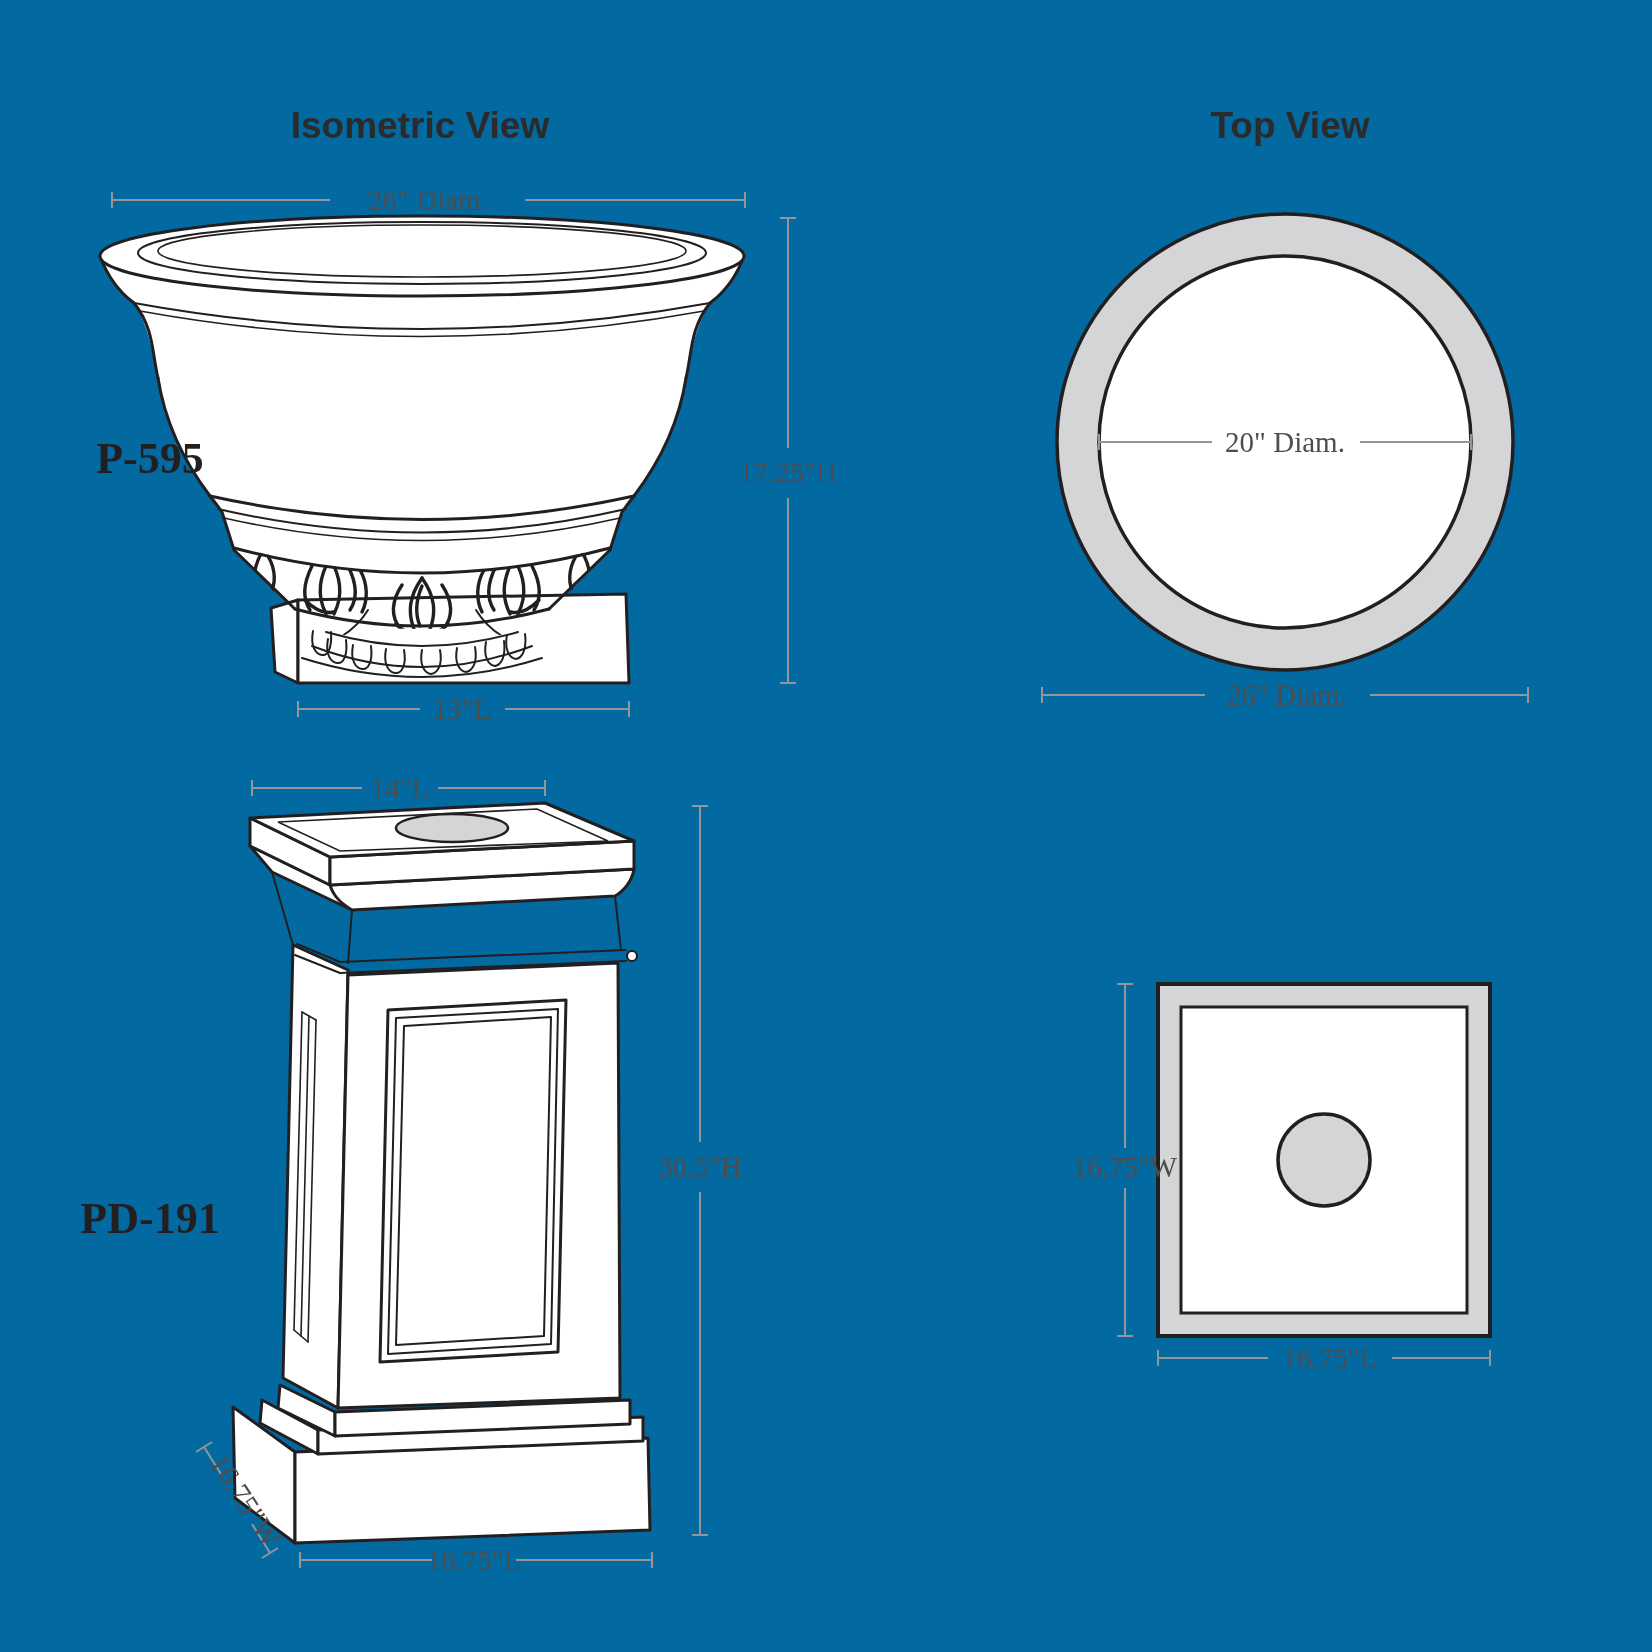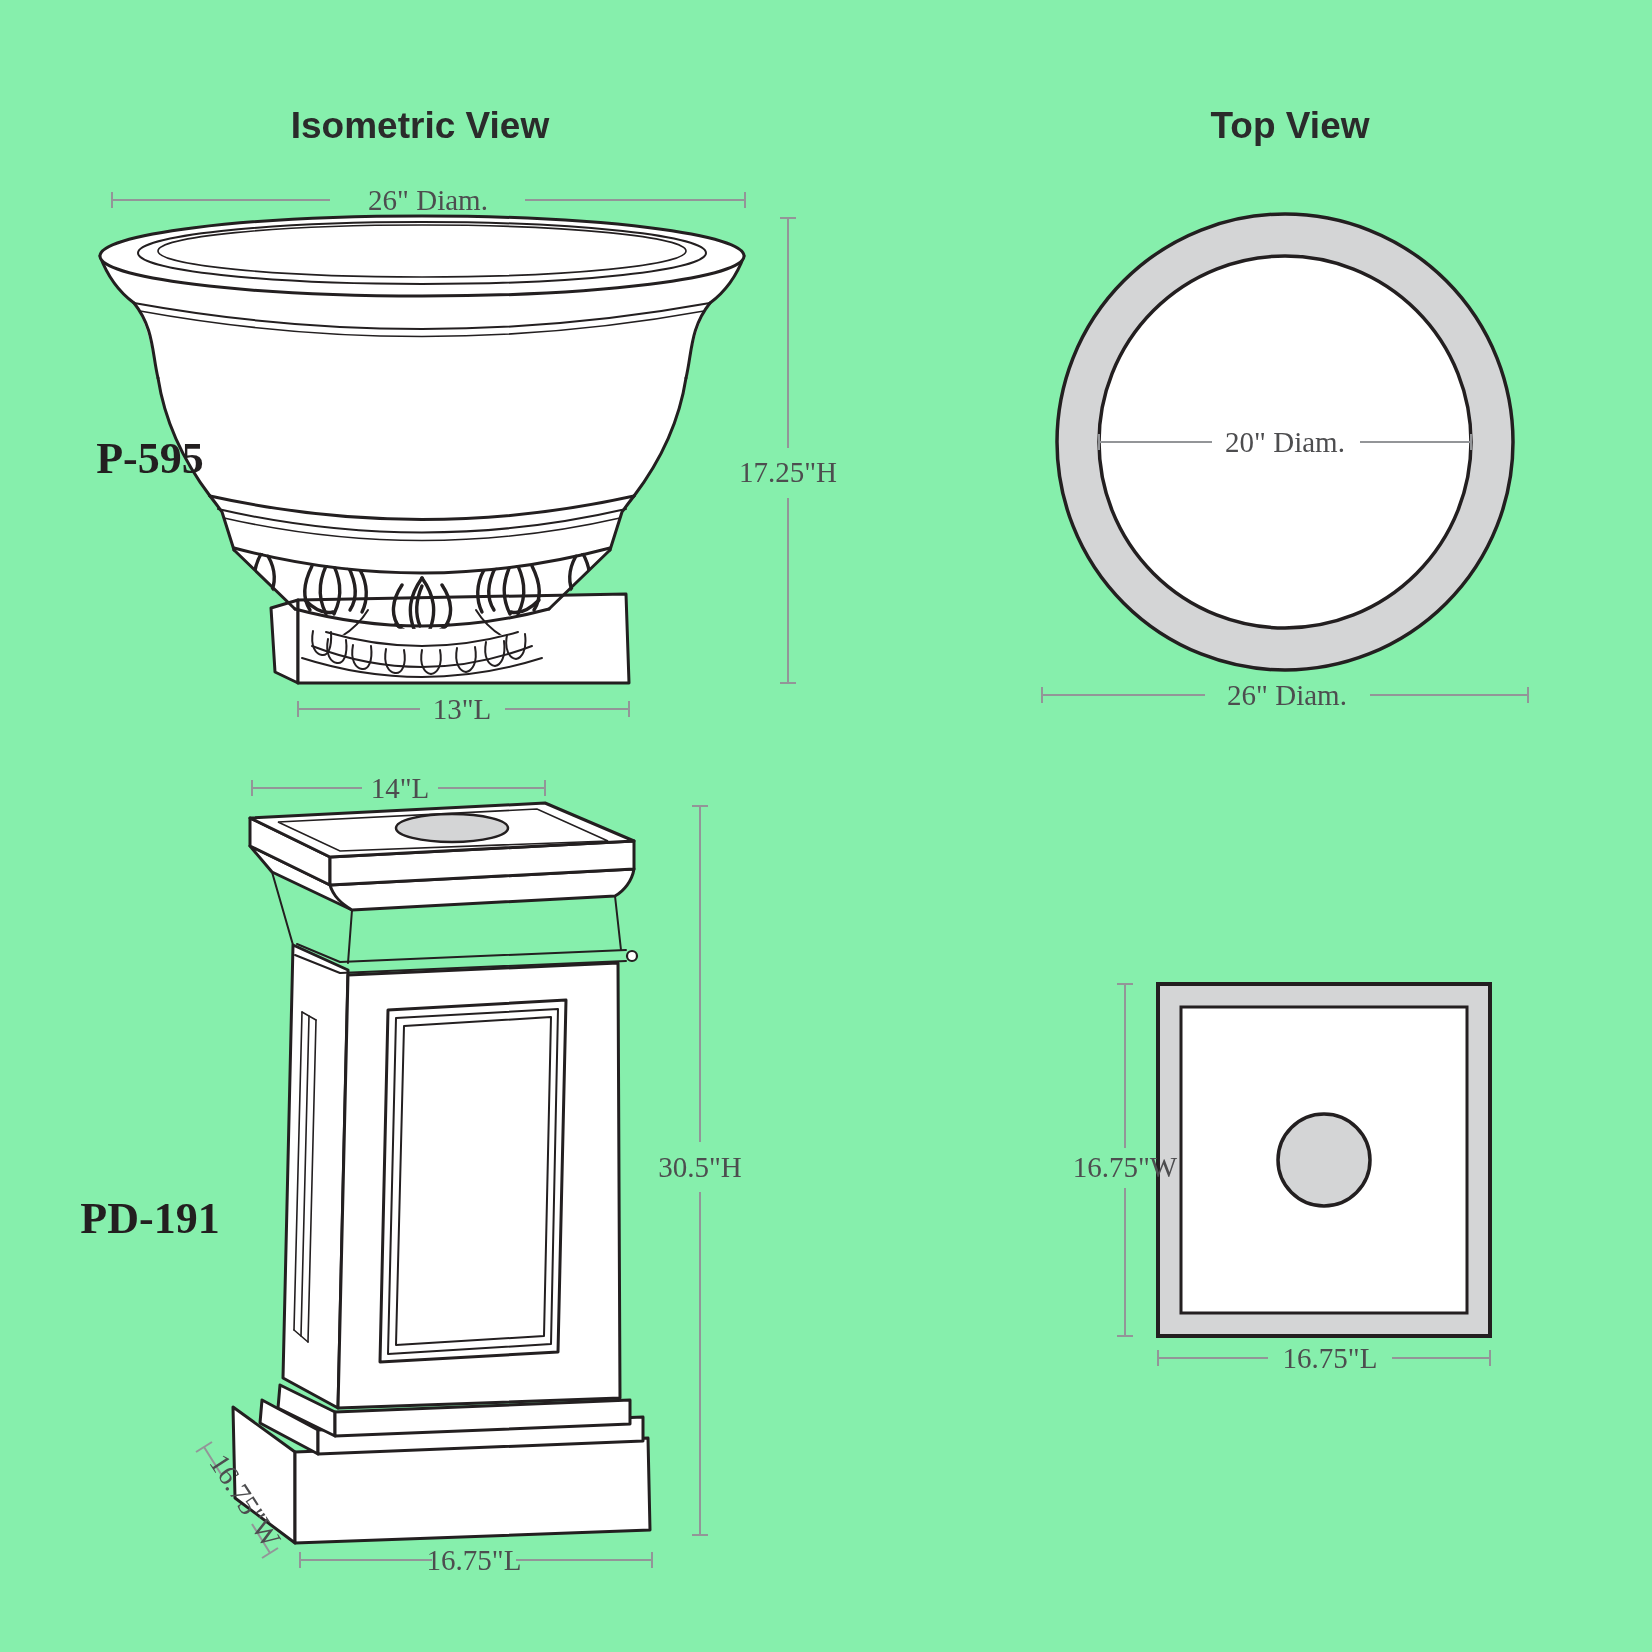--- a/index.html
+++ b/index.html
@@ -1,16 +1,16 @@
 <!DOCTYPE html>
 <html><head>
 <meta charset="utf-8">
 <style>
   html,body{margin:0;padding:0;background:#ffffff;}
-  .page{width:1652px;height:1652px;position:relative;background:#86efac;}
+  .page{width:1652px;height:1652px;position:relative;background:#0369a1;}
   svg{display:block;}
   .outline{stroke:#231f20;fill:none;stroke-width:3;stroke-linecap:round;stroke-linejoin:round;}
   .outline2{stroke:#231f20;fill:none;stroke-width:2;stroke-linecap:round;stroke-linejoin:round;}
   .thin{stroke:#231f20;fill:none;stroke-width:1.6;stroke-linecap:round;}
   .face{fill:#ffffff;stroke:#231f20;stroke-width:3;stroke-linejoin:round;}
   .face2{fill:#ffffff;stroke:#231f20;stroke-width:2.2;stroke-linejoin:round;}
   .grayfill{fill:#d4d5d6;}
   .leaf{stroke:#231f20;fill:none;stroke-width:3.4;stroke-linecap:round;stroke-linejoin:round;}
   .dim{stroke:#939598;stroke-width:2;fill:none;stroke-linecap:butt;}
   .dimtext{font-family:"Liberation Serif",serif;font-size:29px;fill:#4d4d4f;}

